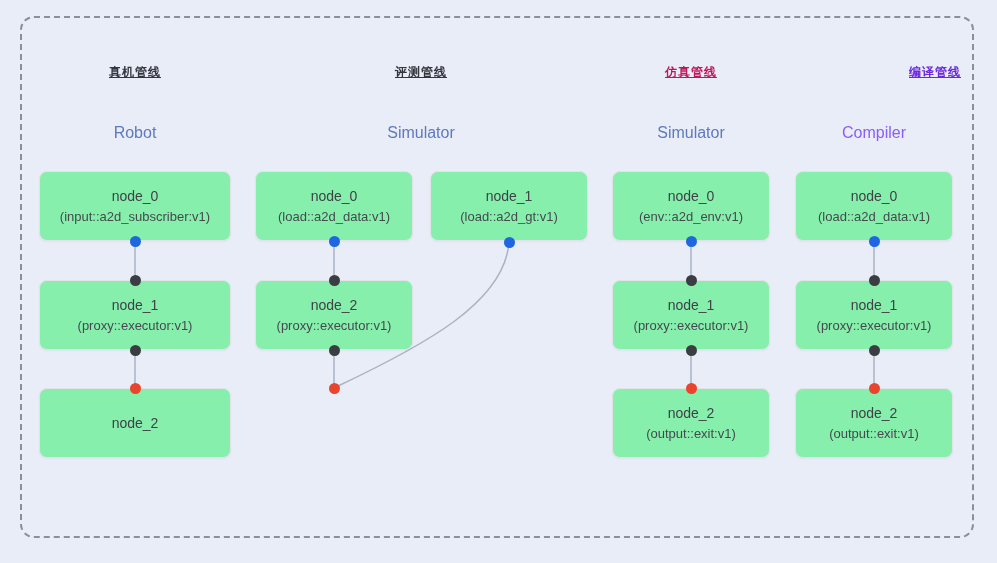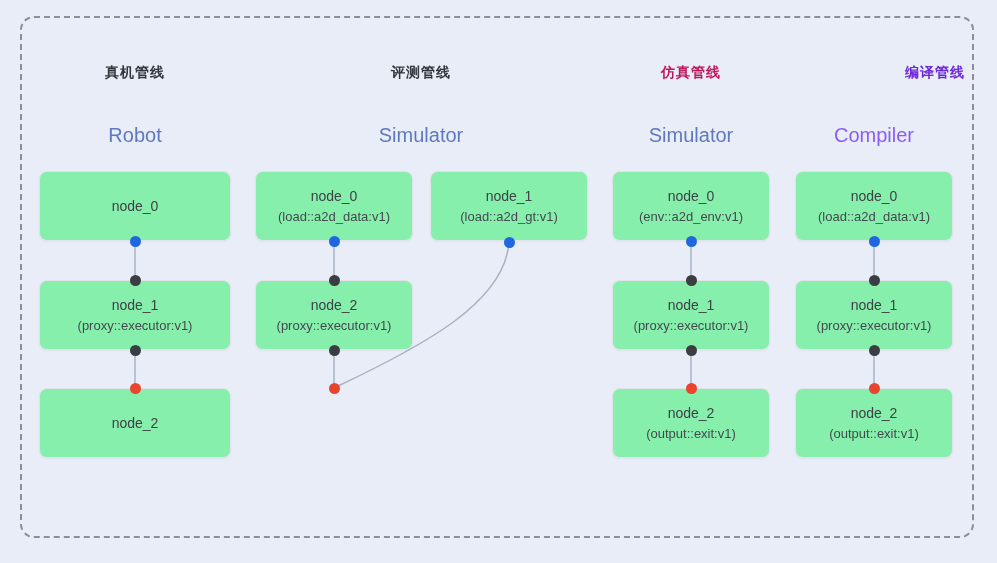--- a/index.html
+++ b/index.html
@@ -13,29 +13,30 @@
     position:absolute;
     left:20px;top:16px;width:954px;height:522px;
     border:2px dashed #8a8f99;
     border-radius:14px;
     box-sizing:border-box;
   }
   .edges{position:absolute;left:0;top:0;z-index:1;}
   .title-zh{
     position:absolute;top:64px;
     transform:translateX(-50%);
-    font-size:14px;font-weight:bold;
+    font-size:12px;font-weight:bold;
     letter-spacing:1px;
     white-space:nowrap;
     z-index:2;
+    text-decoration:underline;
   }
   .title-en{
     position:absolute;top:124px;
     transform:translateX(-50%);
-    font-size:20px;
+    font-size:16px;
     white-space:nowrap;
     z-index:2;
   }
   .node-box{
     position:absolute;height:70px;
     background:#86efac;
     border:1px solid #e1e3e9;
     border-radius:8px;
     box-sizing:border-box;
     display:flex;flex-direction:column;
@@ -81,20 +82,21 @@
   <div class="title-en" style="left: 421px; color: rgb(94, 121, 189);">Simulator</div>
 
   <div class="title-zh" style="left: 691px; color: #be185d;">仿真管线</div>
   <div class="title-en" style="left: 691px; color: rgb(94, 121, 189);">Simulator</div>
 
   <div class="title-zh" style="left: 908px; color: #6d28d9; margin-left: 27px;">编译管线</div>
   <div class="title-en" style="left: 874px; color: #8b5cf6;">Compiler</div>
 
   <div class="node-box" style="left:39px;top:171px;width:192px">
     <span class="node-name">node_0</span>
+    <span class="node-type">(input::a2d_subscriber:v1)</span>
   </div>
   <div class="node-box" style="left:39px;top:280px;width:192px">
     <span class="node-name">node_1</span>
     <span class="node-type">(proxy::executor:v1)</span>
   </div>
   <div class="node-box" style="left:39px;top:388px;width:192px">
     <span class="node-name">node_2</span>
   </div>
 
   <div class="node-box" style="left:255px;top:171px;width:158px">

